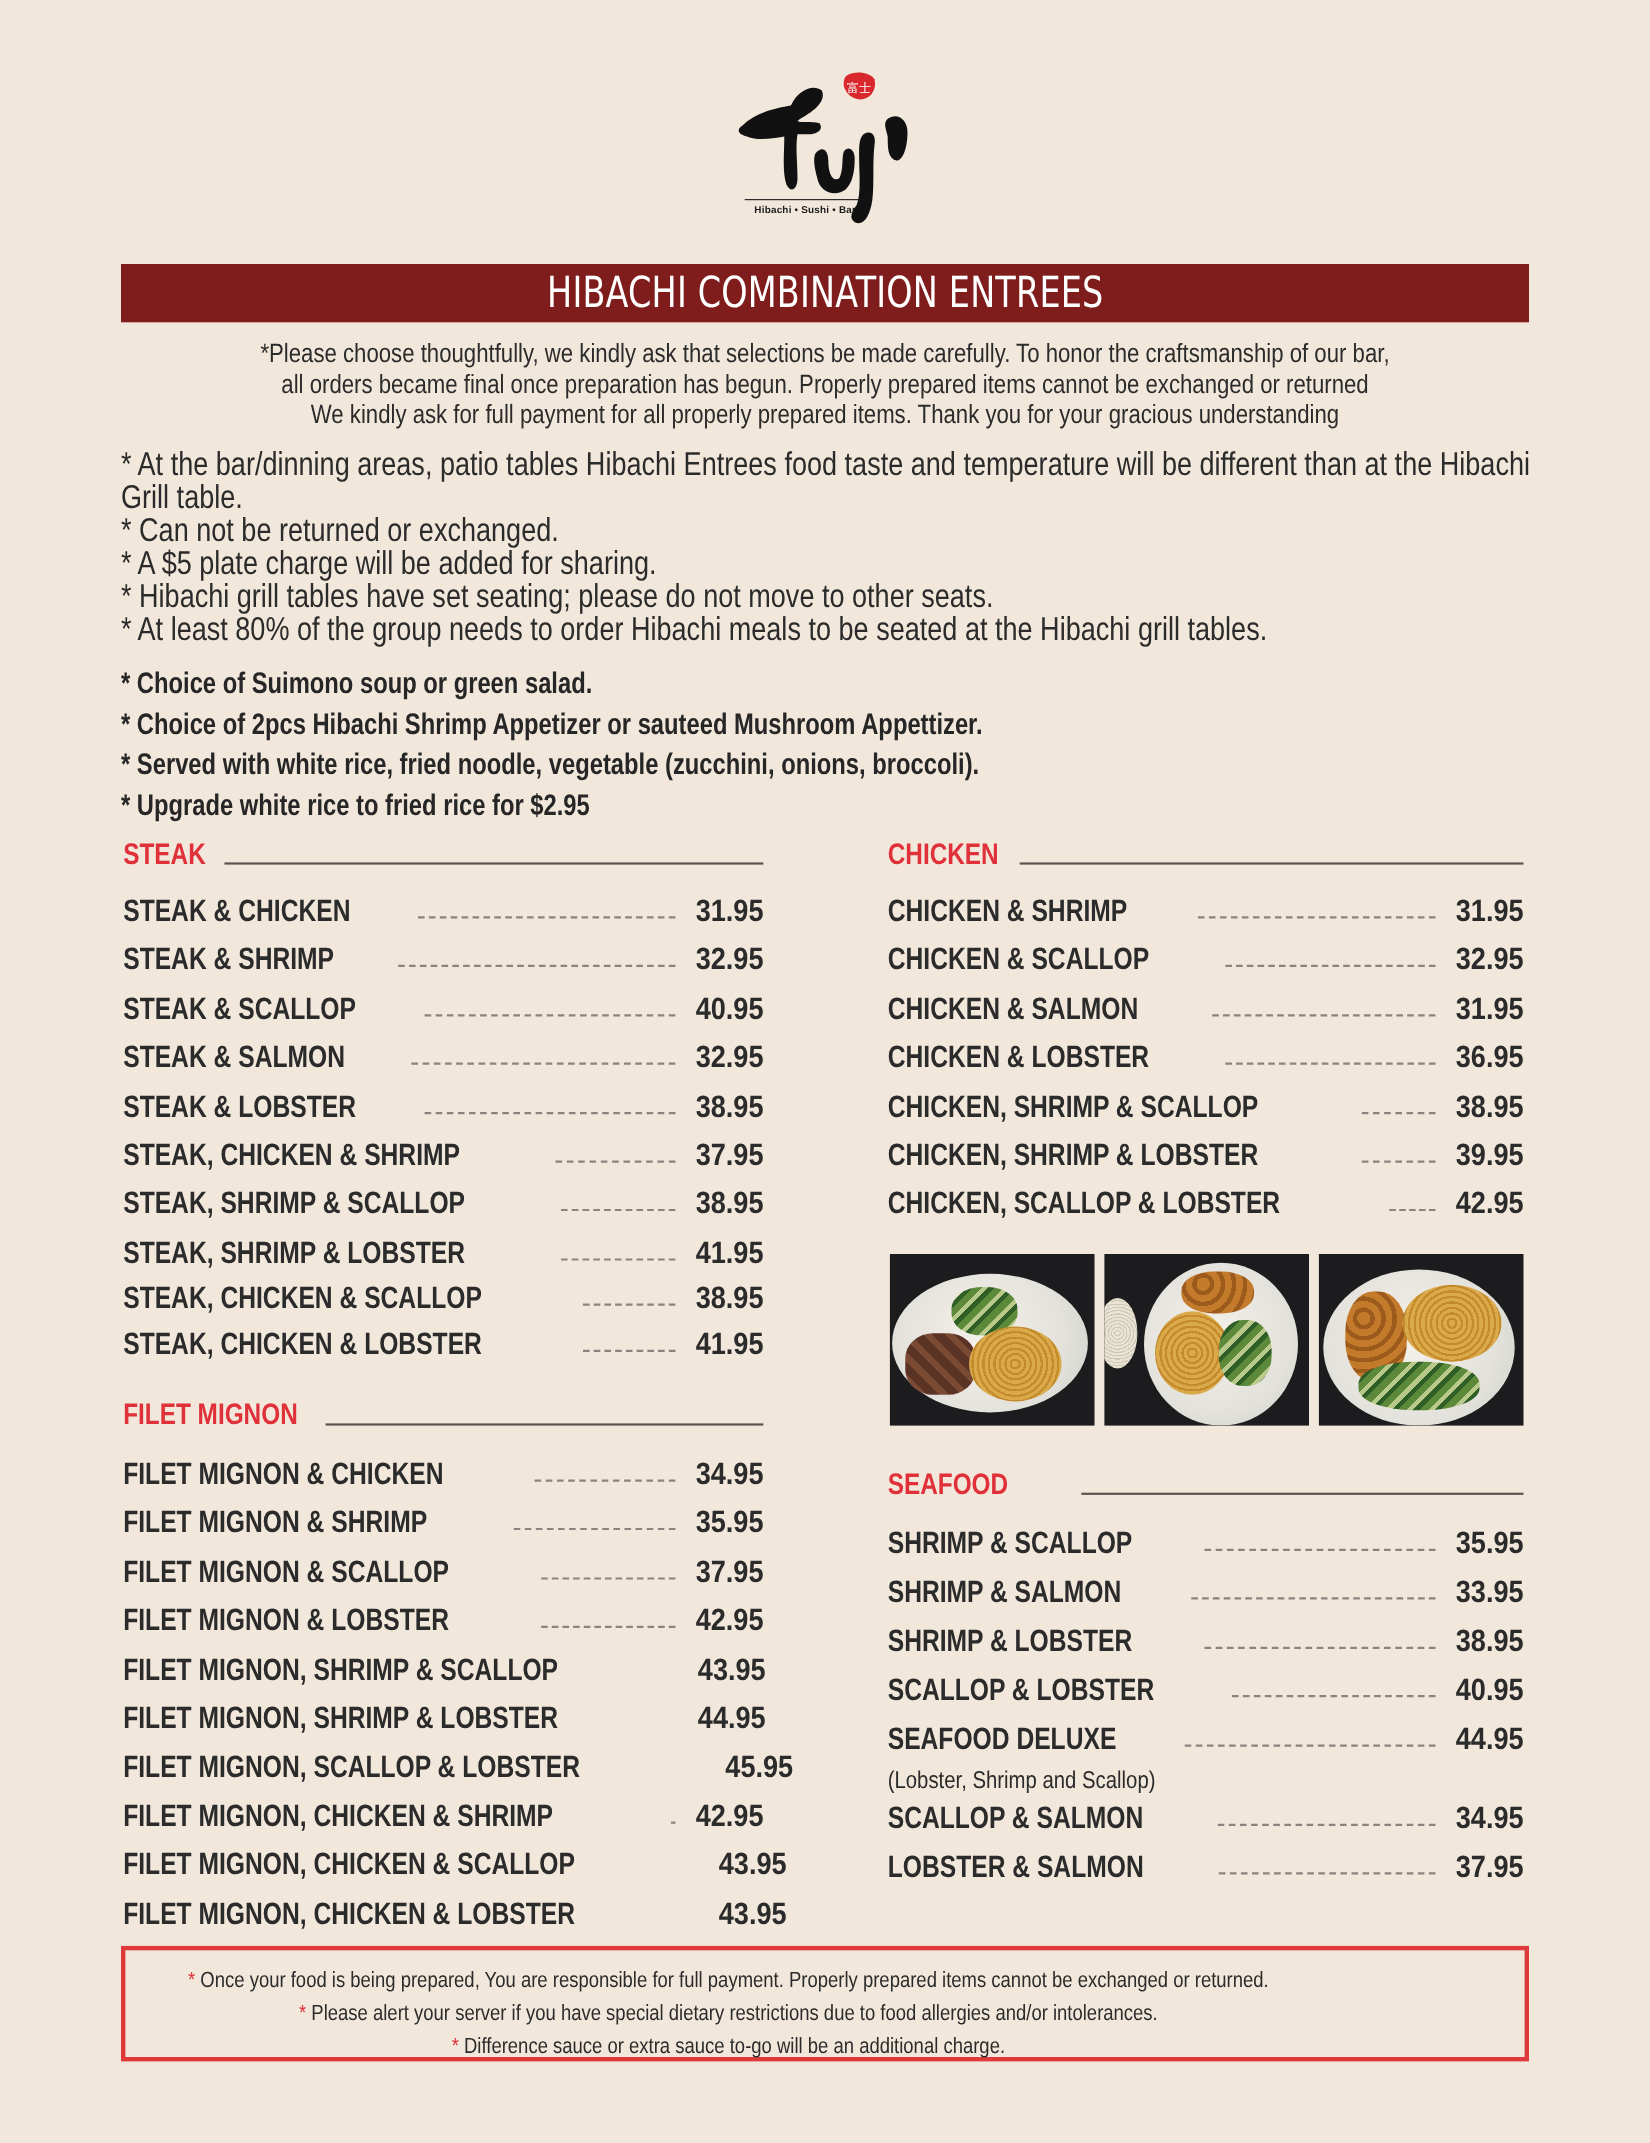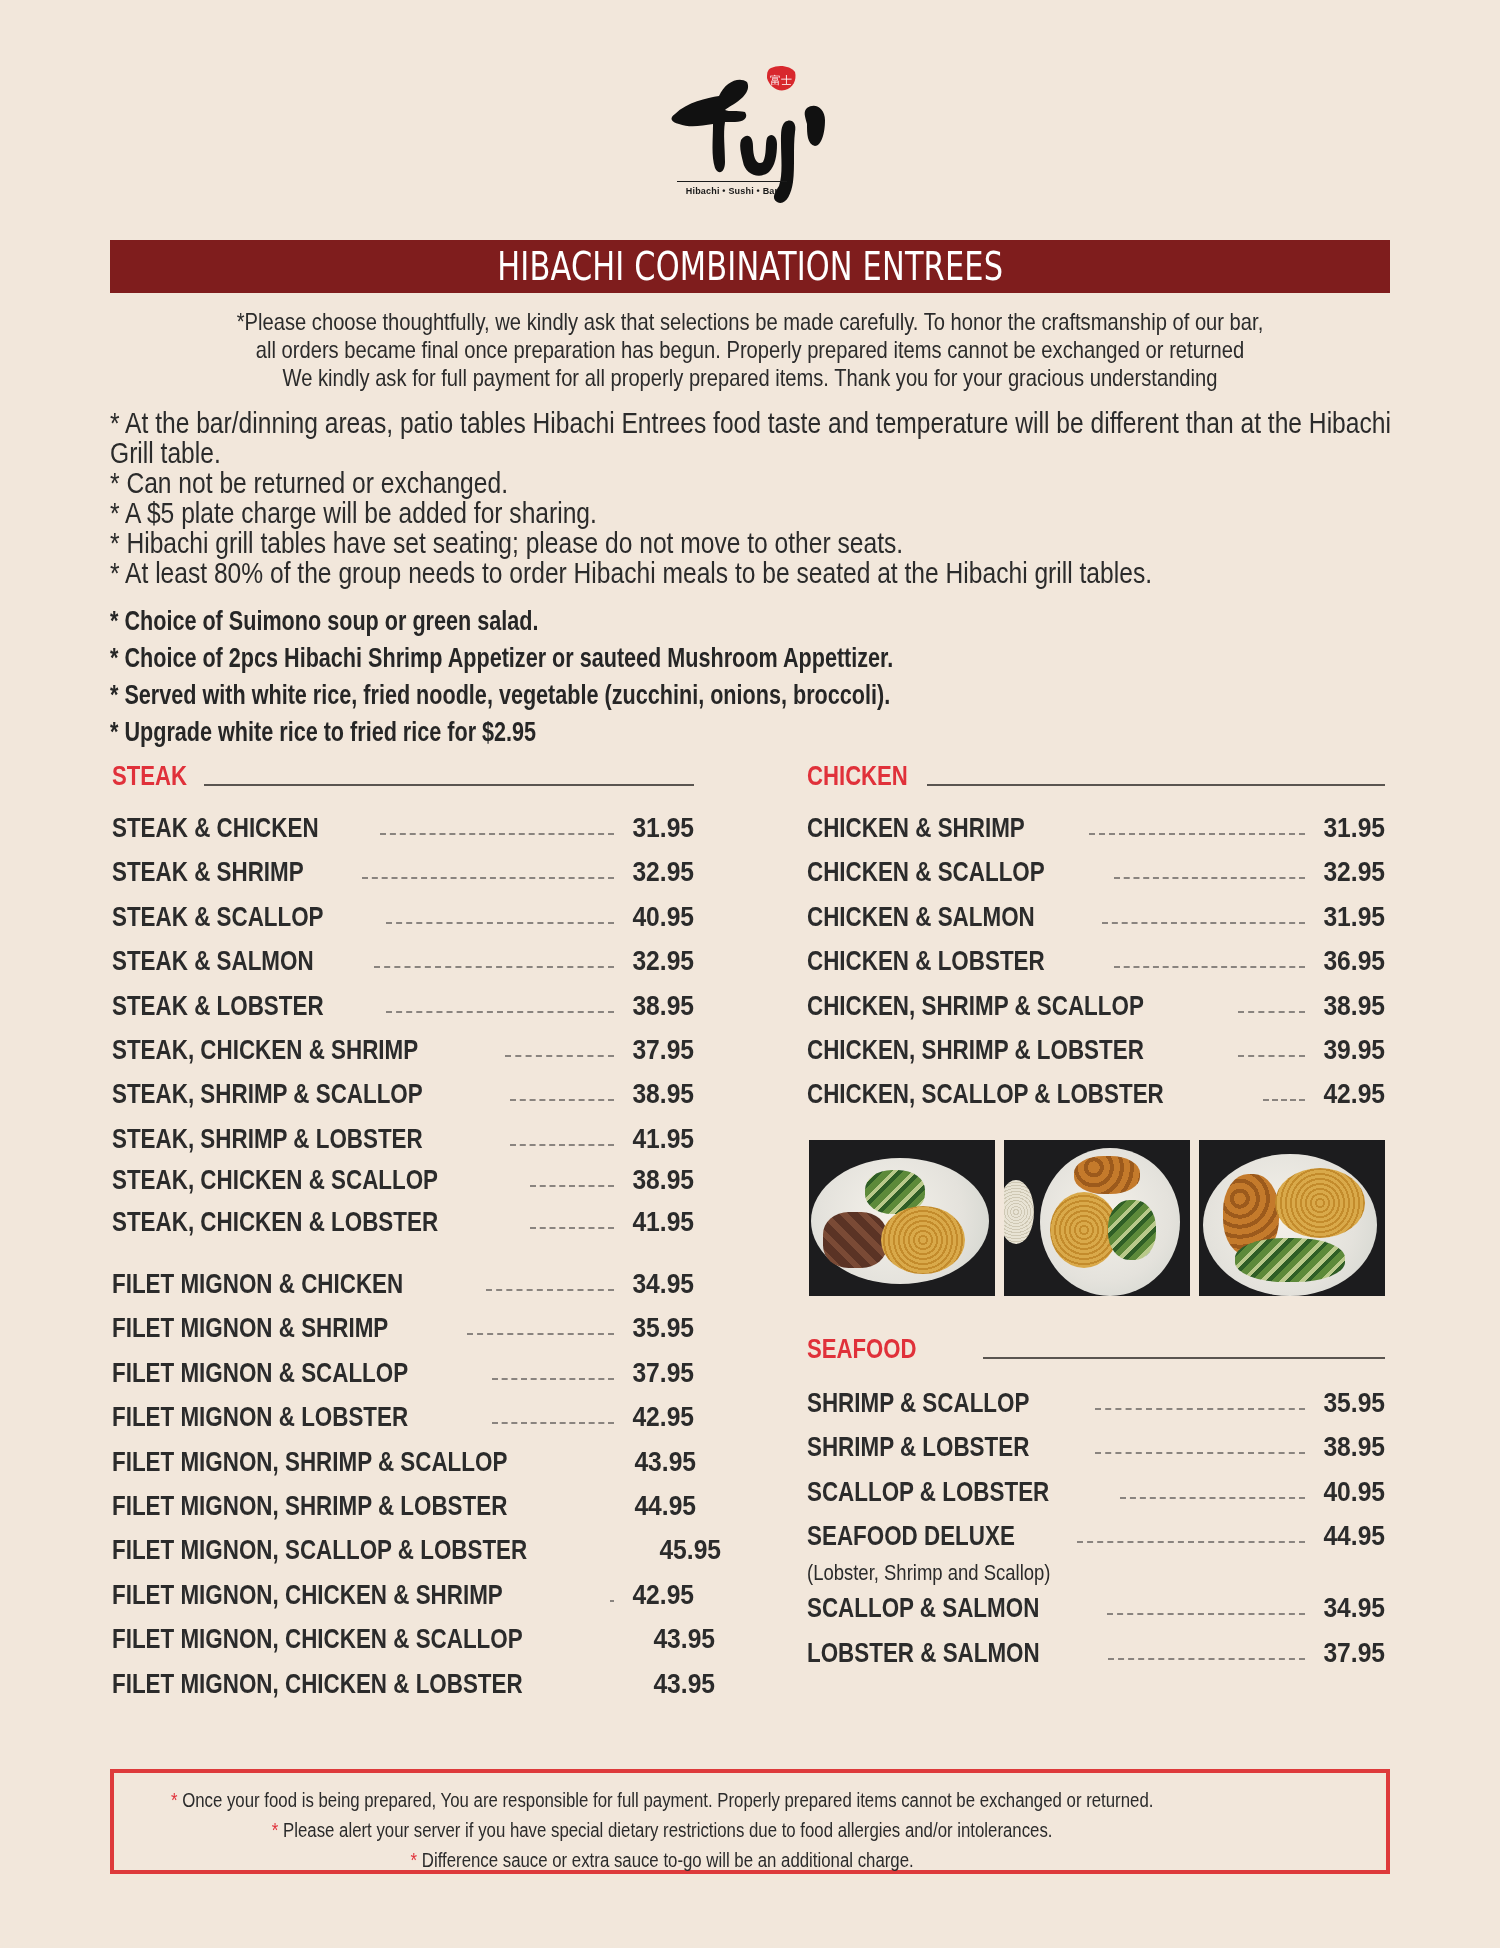--- a/index.html
+++ b/index.html
@@ -153,20 +153,24 @@
       <span class="item-price">38.95</span>
     </div>
   <div class="item" style="height:41.5px">
       <span class="item-name">STEAK, CHICKEN &amp; LOBSTER</span>
       <span class="item-leader"></span>
       <span class="item-price">41.95</span>
     </div>
 </div>
 
 <div class="section" style="left:112px; top:1268px; width:582px;">
+  <div class="section-header" style="margin-bottom:22px;">
+    <span class="section-title" style="width:184px;">FILET MIGNON</span>
+    <span class="section-rule"></span>
+  </div>
   <div class="item">
       <span class="item-name">FILET MIGNON &amp; CHICKEN</span>
       <span class="item-leader"></span>
       <span class="item-price">34.95</span>
     </div>
   <div class="item">
       <span class="item-name">FILET MIGNON &amp; SHRIMP</span>
       <span class="item-leader"></span>
       <span class="item-price">35.95</span>
     </div>
@@ -280,20 +284,25 @@
   <div class="section-header" style="margin-bottom:22px;gap:48px;">
     <span class="section-title" style="width:128px;">SEAFOOD</span>
     <span class="section-rule"></span>
   </div>
   <div class="item">
       <span class="item-name">SHRIMP &amp; SCALLOP</span>
       <span class="item-leader"></span>
       <span class="item-price">35.95</span>
     </div>
   <div class="item">
+      <span class="item-name">SHRIMP &amp; SALMON</span>
+      <span class="item-leader"></span>
+      <span class="item-price">33.95</span>
+    </div>
+  <div class="item">
       <span class="item-name">SHRIMP &amp; LOBSTER</span>
       <span class="item-leader"></span>
       <span class="item-price">38.95</span>
     </div>
   <div class="item">
       <span class="item-name">SCALLOP &amp; LOBSTER</span>
       <span class="item-leader"></span>
       <span class="item-price">40.95</span>
     </div>
   <div class="item" style="height:38px">

